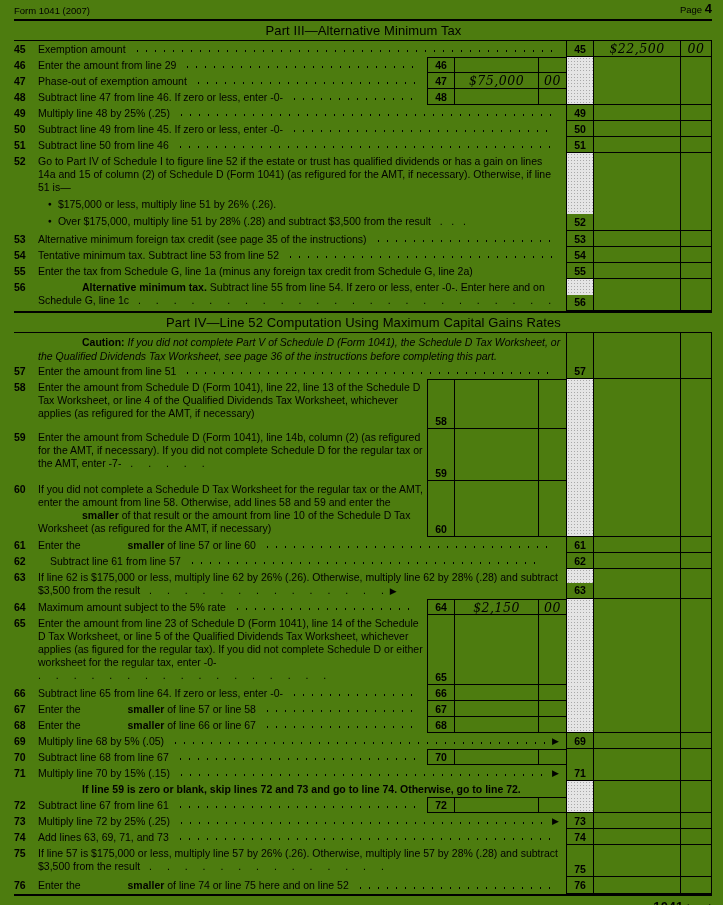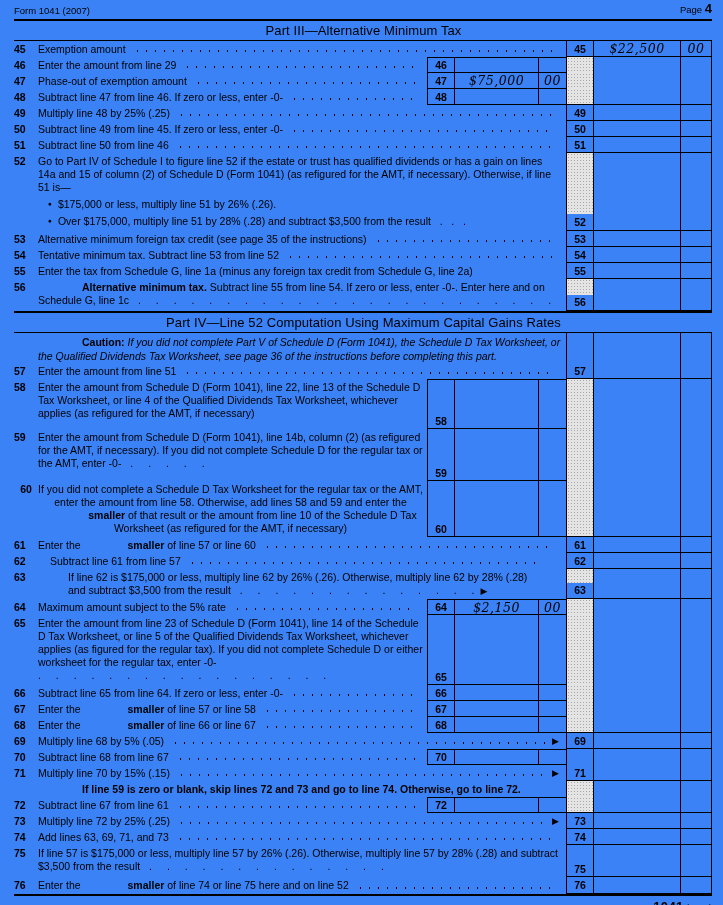--- a/index.html
+++ b/index.html
@@ -1,21 +1,21 @@
 <!DOCTYPE html>
 <html><head>
 <meta charset="utf-8">
 <style>
   * { box-sizing: border-box; margin: 0; padding: 0; }
   html,body { background:#888; }
   .page {
     position: relative;
     width: 723px; height: 905px;
     margin: 0 auto;
-    background: #3b82f6;
+    background: #4d7c0f;
     color: #000;
     font-family: "Liberation Sans", sans-serif;
     padding: 0 11px 0 14px;
     overflow: hidden;
   }
   
   .pg-header {
     display:flex; justify-content:space-between; align-items:flex-end;
     height: 21px; padding-bottom: 3px;
     border-bottom: 2px solid #000;
@@ -321,37 +321,37 @@
         <div class="rightc">
           <div class="cell rnum shaded">
             <span></span>
           </div>
           <div class="cell ramt fill-val"></div>
           <div class="cell rcents fill-val"></div>
         </div>
       </div>
       <div class="frow" style="height: 52px;">
         <div class="gut">59</div>
-        <div class="rtext"><span class="segs"><span class="">Enter the amount from Schedule D (Form 1041), line 14b, column (2) (as refigured for the AMT, if necessary). If you did not complete Schedule D for the regular tax or the AMT, enter -0-</span><span class="litdots"> . . . . .</span></span></div>
+        <div class="rtext"><span class="segs"><span class="">Enter the amount from Schedule D (Form 1041), line 14b, column (2) (as refigured for the AMT, if necessary). If you did not complete Schedule D for the regular tax or the AMT, enter -7-</span><span class="litdots"> . . . . .</span></span></div>
         <div class="innerc">
           <div class="cell inum bot numbot">
             <span>59</span>
           </div>
           <div class="cell iamt fill-val bot"></div>
           <div class="cell icents fill-val bot"></div>
         </div>
         <div class="rightc">
           <div class="cell rnum shaded">
             <span></span>
           </div>
           <div class="cell ramt fill-val"></div>
           <div class="cell rcents fill-val"></div>
         </div>
       </div>
-      <div class="frow" style="height: 56px; text-align: center;">
+      <div class="frow" style="height: 56px;">
         <div class="gut">60</div>
         <div class="rtext"><span class="segs"><span class="">If you did not complete a Schedule D Tax Worksheet for the regular tax or the AMT, enter the amount from line 58. Otherwise, add lines 58 and 59 and enter the </span><span class="b">smaller</span><span class=""> of that result or the amount from line 10 of the Schedule D Tax Worksheet (as refigured for the AMT, if necessary)</span></span></div>
         <div class="innerc">
           <div class="cell inum bot numbot">
             <span>60</span>
           </div>
           <div class="cell iamt fill-val bot"></div>
           <div class="cell icents fill-val bot"></div>
         </div>
         <div class="rightc">
@@ -383,21 +383,21 @@
           <div class="dotfill"></div>
         </div>
         <div class="rightc">
           <div class="cell rnum bot">
             <span>62</span>
           </div>
           <div class="cell ramt fill-val bot"></div>
           <div class="cell rcents fill-val bot"></div>
         </div>
       </div>
-      <div class="frow" style="height: 30px; gap: 30px;">
+      <div class="frow" style="height: 30px;">
         <div class="gut">63</div>
         <div class="rtext"><span class="segs"><span class="">If line 62 is $175,000 or less, multiply line 62 by 26% (.26). Otherwise, multiply line 62 by 28% (.28) and subtract $3,500 from the result</span><span class="litdots"> . . . . . . . . . . . . . .</span><span class="arrow">▶</span></span></div>
         <div class="rightc">
           <div class="rnum split bot">
             <div class="shadepart shaded" style="height: 14px; flex: 1 1 auto;"></div>
             <div class="numlab">63</div>
           </div>
           <div class="cell ramt fill-val bot"></div>
           <div class="cell rcents fill-val bot"></div>
         </div>

